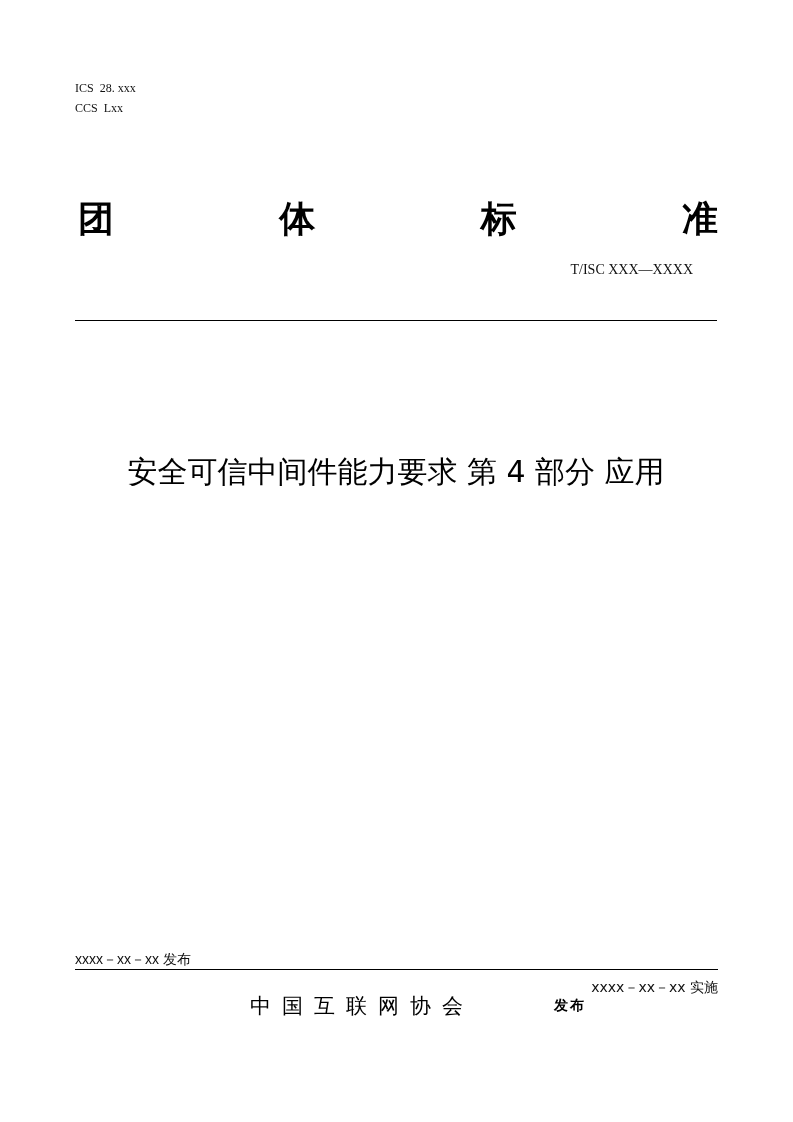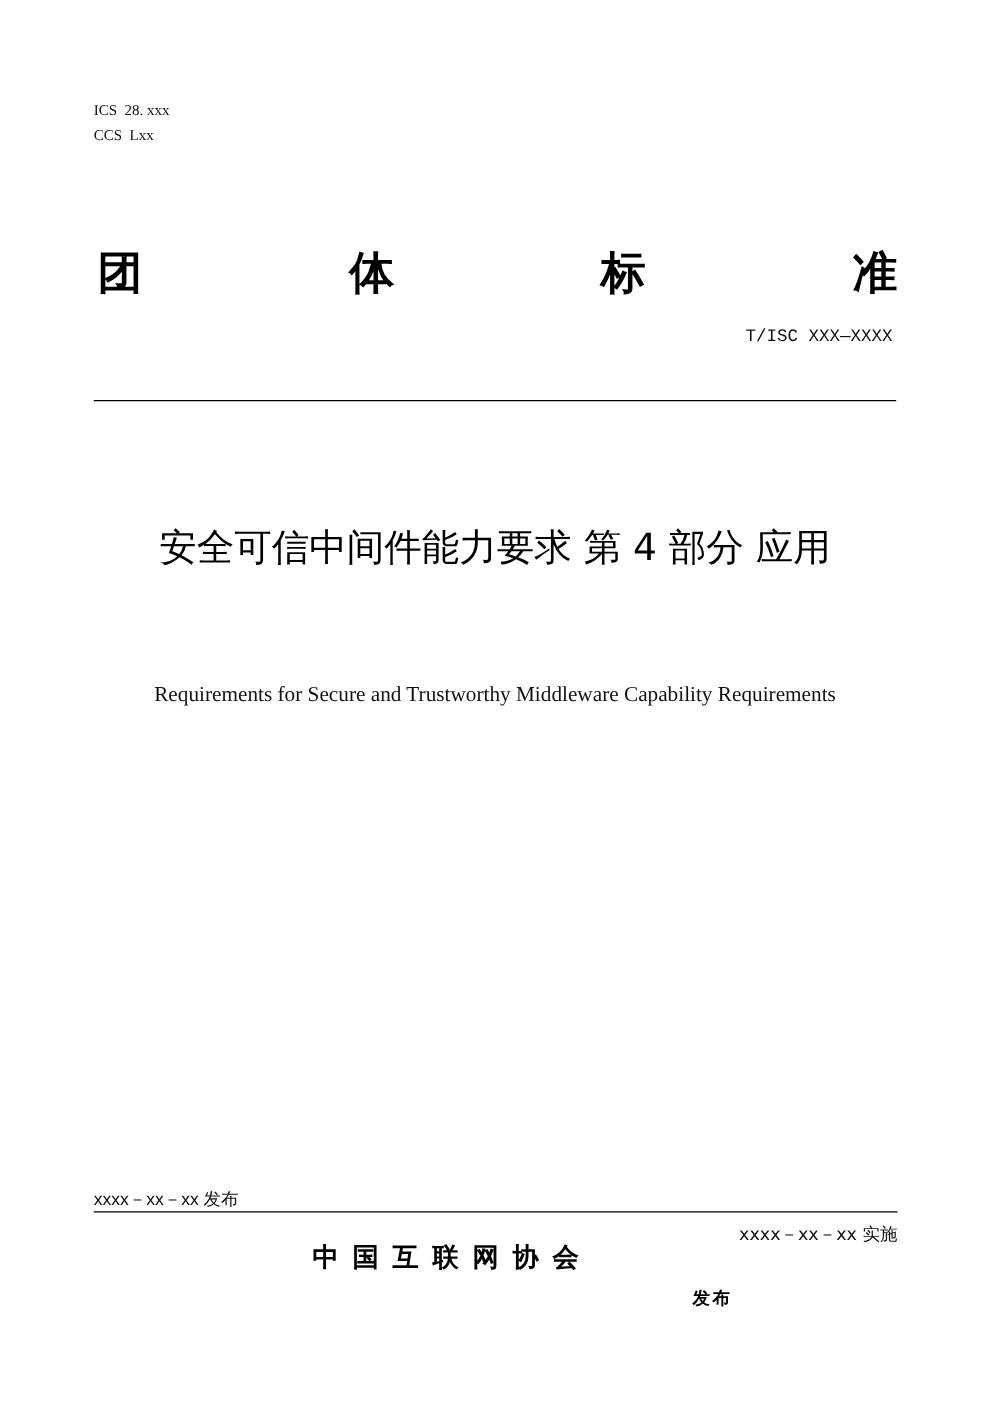--- a/index.html
+++ b/index.html
@@ -2,29 +2,29 @@
 <html><head>
   <meta charset="utf-8">
   <style>
     html, body { margin: 0; padding: 0; background: #ffffff; }
     body { width: 793px; height: 1122px; position: relative; overflow: hidden; color: #000; }
     .abs { position: absolute; }
     .codes { left: 75px; top: 78px; font-family: "Liberation Serif", serif; font-size: 12px; line-height: 20px; color: #111; }
     .codes div { white-space: pre; }
     .std-title { left: 78px; top: 196px; width: 640px; height: 44px; display: flex; justify-content: space-between; align-items: center;
       font-family: "DejaVu Serif", serif; font-size: 36px; font-weight: bold; color: #000; line-height: 44px; }
-    .std-number { right: 79px; top: 262px; font-family: Liberation Mono, monospace; font-size: 14px; color: #111; white-space: pre; }
+    .std-number { right: 100px; top: 262px; font-family: Liberation Serif, serif; font-size: 14px; color: #111; white-space: pre; }
     .rule-top { left: 75px; top: 320px; width: 642px; height: 0; border-top: 1.5px solid #000; }
-    .cn-title { left: 60px; top: 417px; width: 672px; text-align: center; font-family: "DejaVu Sans", sans-serif; font-size: 30px; line-height: 44px; color: #000; }
+    .cn-title { left: 60px; top: 450px; width: 672px; text-align: center; font-family: "DejaVu Sans", sans-serif; font-size: 30px; line-height: 44px; color: #000; }
     .en-title { left: 60px; top: 542px; width: 672px; text-align: center; font-family: "Liberation Serif", serif; font-size: 17px; line-height: 27px; color: #111; }
     .date-left { left: 75px; top: 951px; font-family: Liberation Sans, sans-serif; font-size: 14px; color: #111; white-space: pre; }
     .date-right { right: 75px; top: 951px; font-family: "DejaVu Sans", sans-serif; font-size: 14px; color: #111; white-space: pre; text-align: right; margin-top: 28px; }
     .rule-bottom { left: 75px; top: 969px; width: 643px; height: 0; border-top: 1.5px solid #000; }
-    .publisher { left: 250px; top: 992px; font-family: "DejaVu Sans", sans-serif; font-size: 21px; font-weight: bold; letter-spacing: 11px; color: #000; white-space: pre; }
-    .publish-label { left: 554px; top: 1030px; font-family: "DejaVu Sans", sans-serif; font-size: 14px; font-weight: bold; color: #000; letter-spacing: 2px; }
+    .publisher { left: 250px; top: 992px; font-family: "DejaVu Sans", sans-serif; font-size: 21px; font-weight: normal; letter-spacing: 11px; color: #000; white-space: pre; }
+    .publish-label { left: 554px; top: 997px; font-family: "DejaVu Sans", sans-serif; font-size: 14px; font-weight: bold; color: #000; letter-spacing: 2px; }
   </style>
 </head>
 <body>
 
 <div class="abs codes">
   <div>ICS  28. xxx</div>
   <div>CCS  Lxx</div>
 </div>
 
 <div class="abs std-title">
@@ -36,21 +36,20 @@
 
 <div class="abs std-number">T/ISC XXX—XXXX</div>
 
 <div class="abs rule-top"></div>
 
 <div class="abs cn-title">
   <div>安全可信中间件能力要求  第 4 部分  应用</div>
 </div>
 
 <div class="abs en-title">
-  <div>Requirements for Secure and Trustworthy Middleware Capability Requirements</div>
 </div>
 
 <div class="abs date-left">xxxx－xx－xx 发布</div>
 <div class="abs date-right">xxxx－xx－xx 实施</div>
 
 <div class="abs rule-bottom"></div>
 
 <div class="abs publisher">中国互联网协会</div>
 <div class="abs publish-label">发布</div>
 

